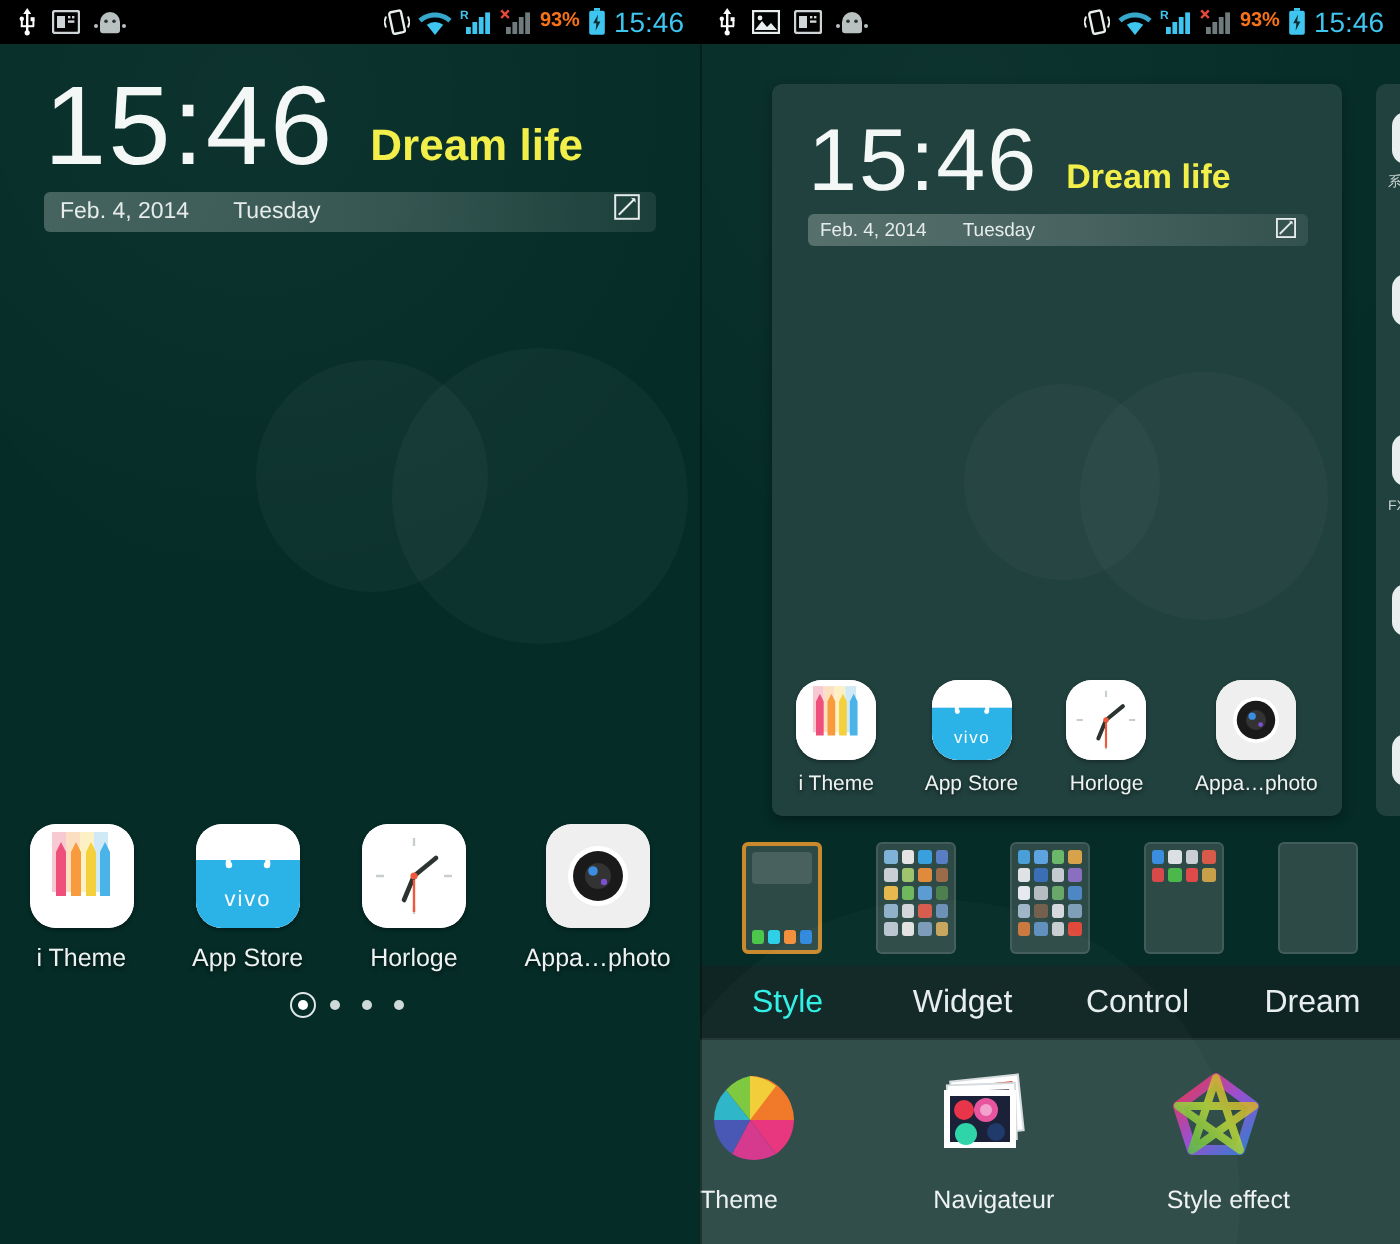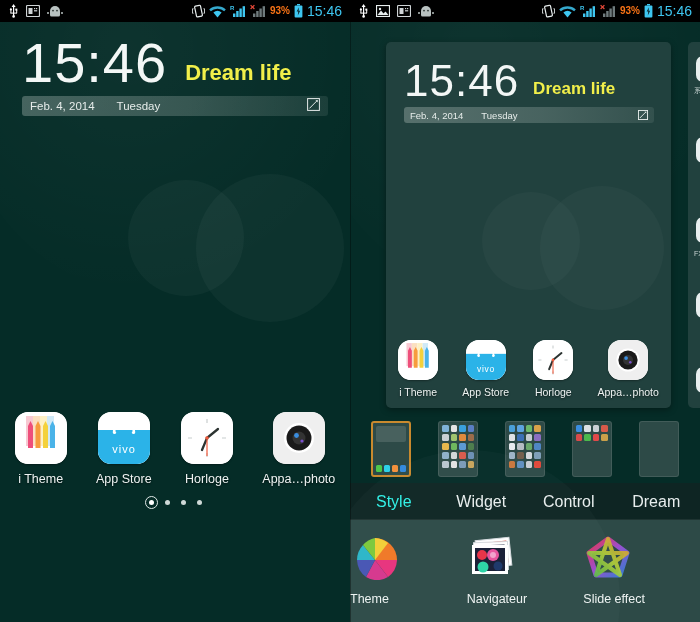--- a/index.html
+++ b/index.html
@@ -585,19 +585,19 @@
               <linearGradient id="sg2" x1="0" y1="1" x2="1" y2="0">
                 <stop offset="0" stop-color="#4cb84c"></stop>
                   <stop offset="0.5" stop-color="#b5d13a"></stop>
                   <stop offset="1" stop-color="#e8902a"></stop>
               </linearGradient>
             </defs>
             <path d="M25 3 L44 17 L37 39 L13 39 L6 17 Z" fill="none" stroke="url(#sg1)" stroke-width="5" stroke-linejoin="round"></path>
             <path d="M25 3 L13 39 L44 17 L6 17 L37 39 Z" fill="none" stroke="url(#sg2)" stroke-width="4" stroke-linejoin="round" opacity=".9"></path>
           </svg>
         </span>
-        <span class="opt-lbl">Slide effect</span>
+        <span class="opt-lbl">Style effect</span>
       </div>
     </div>
   </div>
 
   <div class="divider"></div>
 </div>
 
 </body></html>

